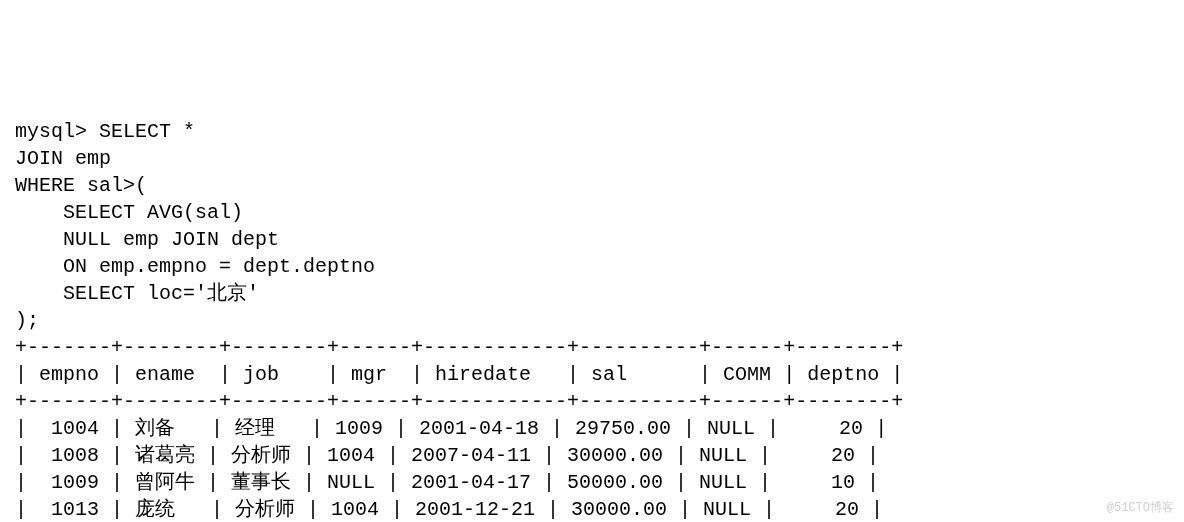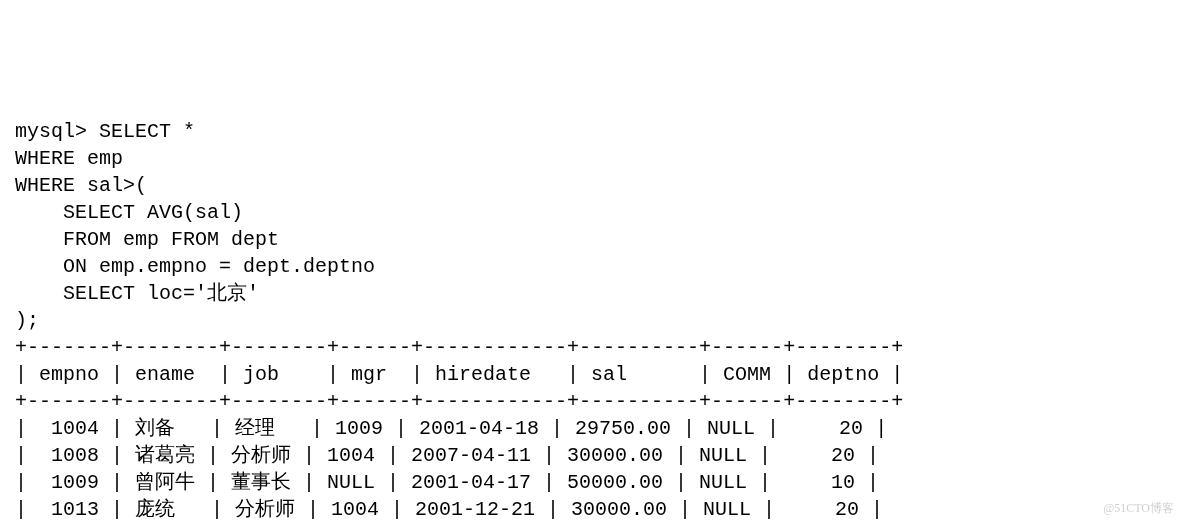--- a/index.html
+++ b/index.html
@@ -11,34 +11,34 @@
       color: #000000;
       white-space: pre;
       line-height: 1.35;
     }
     .watermark {
       position: fixed;
       bottom: 6px;
       right: 10px;
       color: #d0d0d0;
       font-size: 12px;
-      font-family: Liberation Serif, serif;
+      font-family: Liberation Mono, monospace;
       white-space: normal;
     }
   </style>
 </head>
 <body>
 
 
 
 <div><span>mysql&gt;</span> <span>SELECT *</span>
-<span>WHERE emp</span>
+<span>JOIN emp</span>
 <span>WHERE sal&gt;(</span>
 <span>    SELECT AVG(sal)</span>
-<span>    FROM emp FROM dept</span>
+<span>    NULL emp JOIN dept</span>
 <span>    ON emp.empno = dept.deptno</span>
 <span>    SELECT loc='北京'</span>
 <span>);</span>
 <span id="border-top">+-------+--------+--------+------+------------+----------+------+--------+</span>
 <span id="header-row">| empno | ename  | job    | mgr  | hiredate   | sal      | COMM | deptno |</span>
 <span id="border-mid">+-------+--------+--------+------+------------+----------+------+--------+</span>
 <span id="row-0">|  1004 | 刘备   | 经理   | 1009 | 2001-04-18 | 29750.00 | NULL |     20 |</span>
 <span id="row-1">|  1008 | 诸葛亮 | 分析师 | 1004 | 2007-04-11 | 30000.00 | NULL |     20 |</span>
 <span id="row-2">|  1009 | 曾阿牛 | 董事长 | NULL | 2001-04-17 | 50000.00 | NULL |     10 |</span>
 <span id="row-3">|  1013 | 庞统   | 分析师 | 1004 | 2001-12-21 | 30000.00 | NULL |     20 |</span>

